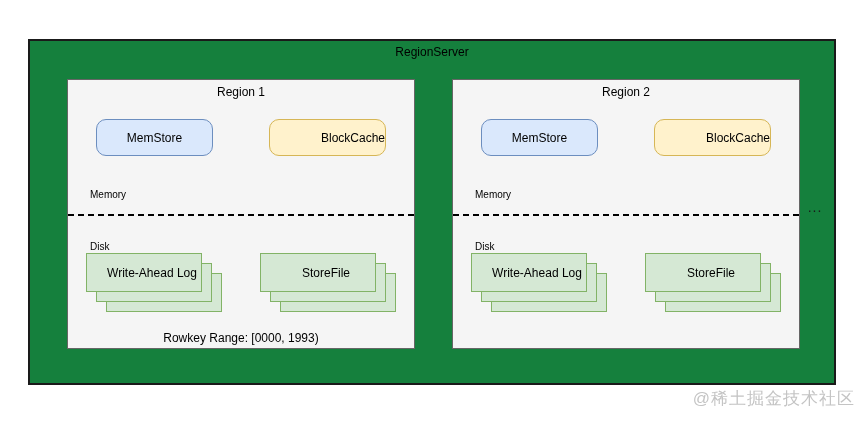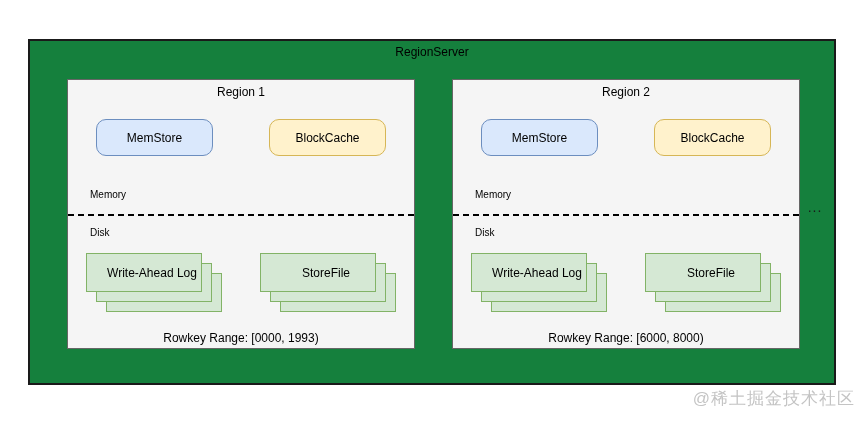--- a/index.html
+++ b/index.html
@@ -30,24 +30,24 @@
   .region-1{left:37px;text-decoration:underline;}
   .region-2{left:422px;}
   .region-title{
     position:absolute; left:0; top:5px; width:100%; text-align:center; font-size:12px;
   }
   .mem-box{
     position:absolute; top:39px; width:117px; height:37px; box-sizing:border-box;
     display:flex; align-items:center; justify-content:center; font-size:12px;border-radius:10px;
   }
   .memstore{left:28px; background:var(--memstore-fill); border:1px solid var(--memstore-border);}
-  .blockcache{left:201px; background:var(--blockcache-fill); border:1px solid var(--blockcache-border);}
+  .blockcache{left:201px; background:var(--blockcache-fill); border:1px solid var(--blockcache-border);justify-content:flex-end;}
   .zone-label{position:absolute; left:22px; font-size:10px;}
   .memory-label{top:109px;}
-  .disk-label{top:147px;}
+  .disk-label{top:161px;}
   .divider{
     position:absolute; left:0; top:134px; width:100%; height:0;
     border-top:2px dashed #000000;
   }
   .stack{position:absolute; top:173px; width:136px; height:59px;}
   .stack-wal{left:18px;}
   .stack-storefile{left:192px;border-radius:14px;}
   .stack-box{
     position:absolute; width:116px; height:39px; box-sizing:border-box;
     background:var(--file-fill); border:1px solid var(--file-border);padding-left:16px;
@@ -123,21 +123,20 @@
           <span>Write-Ahead Log</span>
         </div>
       </div>
       <div class="stack stack-storefile">
         <div class="stack-box ghost-b"></div>
         <div class="stack-box ghost-a"></div>
         <div class="stack-box stack-main">
           <span>StoreFile</span>
         </div>
       </div>
-      <div class="rowkey">Rowkey Range: [6000, 8000)</div>
     </div>
 
   </div>
 
   <div class="ellipsis">...</div>
   <div class="watermark">@稀土掘金技术社区</div>
 
 </div>
 
 </body></html>

